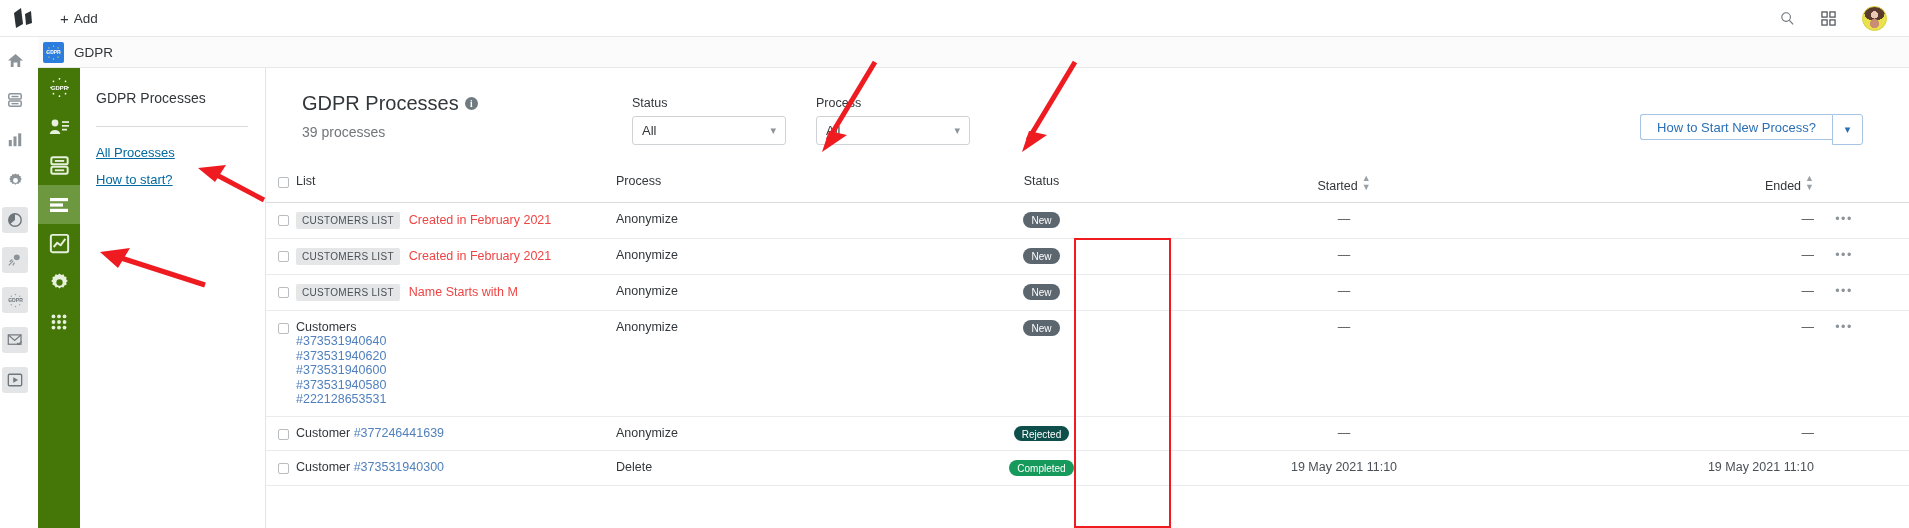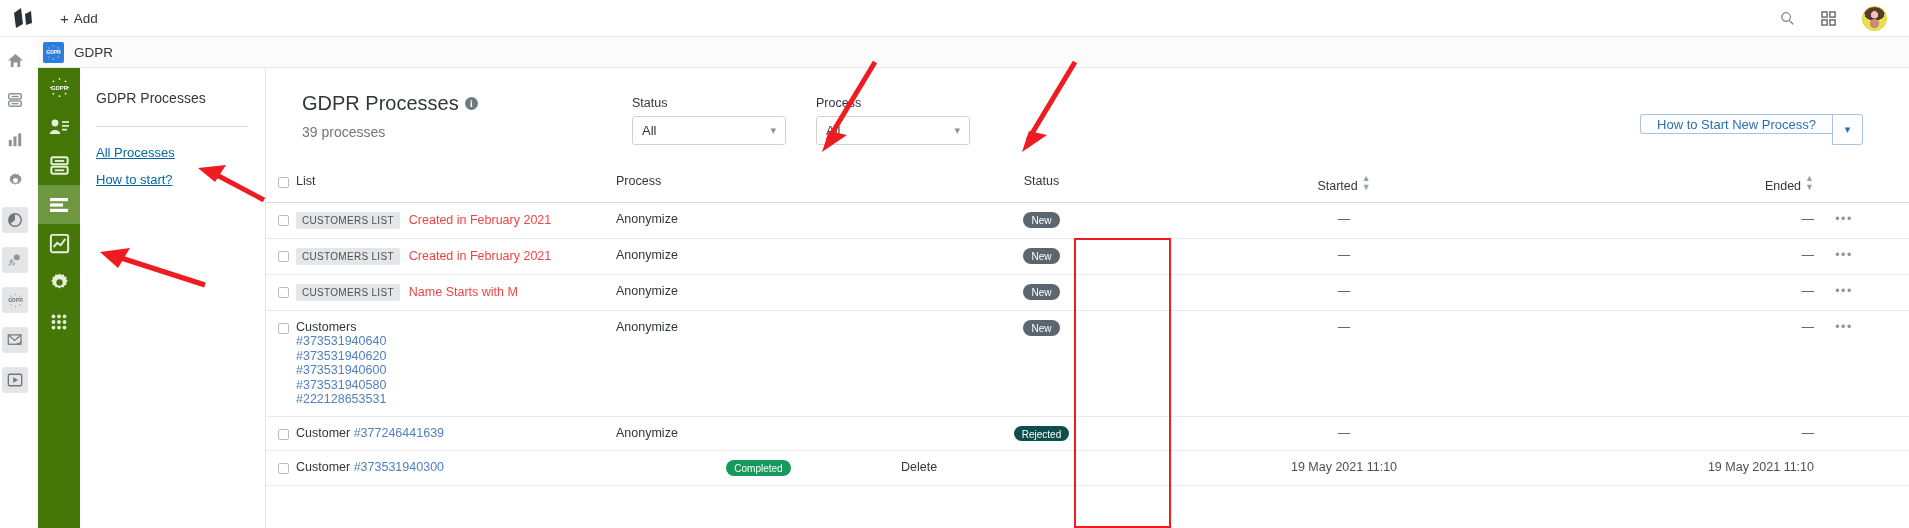--- a/index.html
+++ b/index.html
@@ -103,21 +103,21 @@
   .select-box {
     width:154px; height:29px; border:1px solid #cfd3d6; border-radius:3px;
     display:flex; align-items:center; padding:0 9px; font-size:13px; color:#32373b;
     background:#fff; cursor:pointer;
   }
   .select-caret { margin-left:auto; color:#8d9499; font-size:11px; }
 
   .head-right { margin-left:auto; padding-right:22px; padding-top:22px; }
   .split-btn { display:flex; }
   .split-main {
-    height:20px; border:1px solid #a7c4e3; border-right:none; border-radius:3px 0 0 3px;
+    height:26px; border:1px solid #a7c4e3; border-right:none; border-radius:3px 0 0 3px;
     display:flex; align-items:center; padding:0 16px; font-size:13px; color:#2a6fb5;
     background:#fff; cursor:pointer;
   }
   .split-caret {
     height:31px; width:31px; border:1px solid #a7c4e3; border-radius:0 3px 3px 0;
     display:flex; align-items:center; justify-content:center; color:#2a6fb5;
     background:#fff; cursor:pointer; font-size:11px;
   }
 
   
@@ -469,22 +469,22 @@
           <div class="cell c-status"><span class="badge" style="background:#0e4f4b">Rejected</span></div>
           <div class="cell c-started dash">—</div>
           <div class="cell c-ended dash">—</div>
           <div class="cell c-more"></div>
         </div>
         <div class="trow">
           <div class="cell c-check">
             <span class="cbx"></span>
           </div>
           <div class="cell c-list"><span>Customer </span><a class="link-blue">#373531940300</a></div>
+          <div class="cell c-proc">Delete</div>
           <div class="cell c-status"><span class="badge" style="background:#169a5b">Completed</span></div>
-          <div class="cell c-proc">Delete</div>
           <div class="cell c-started dash">19 May 2021 11:10</div>
           <div class="cell c-ended dash">19 May 2021 11:10</div>
           <div class="cell c-more"></div>
         </div>
       </div>
   </div>
 </div>
 
 <div class="hl-box"></div>
 

